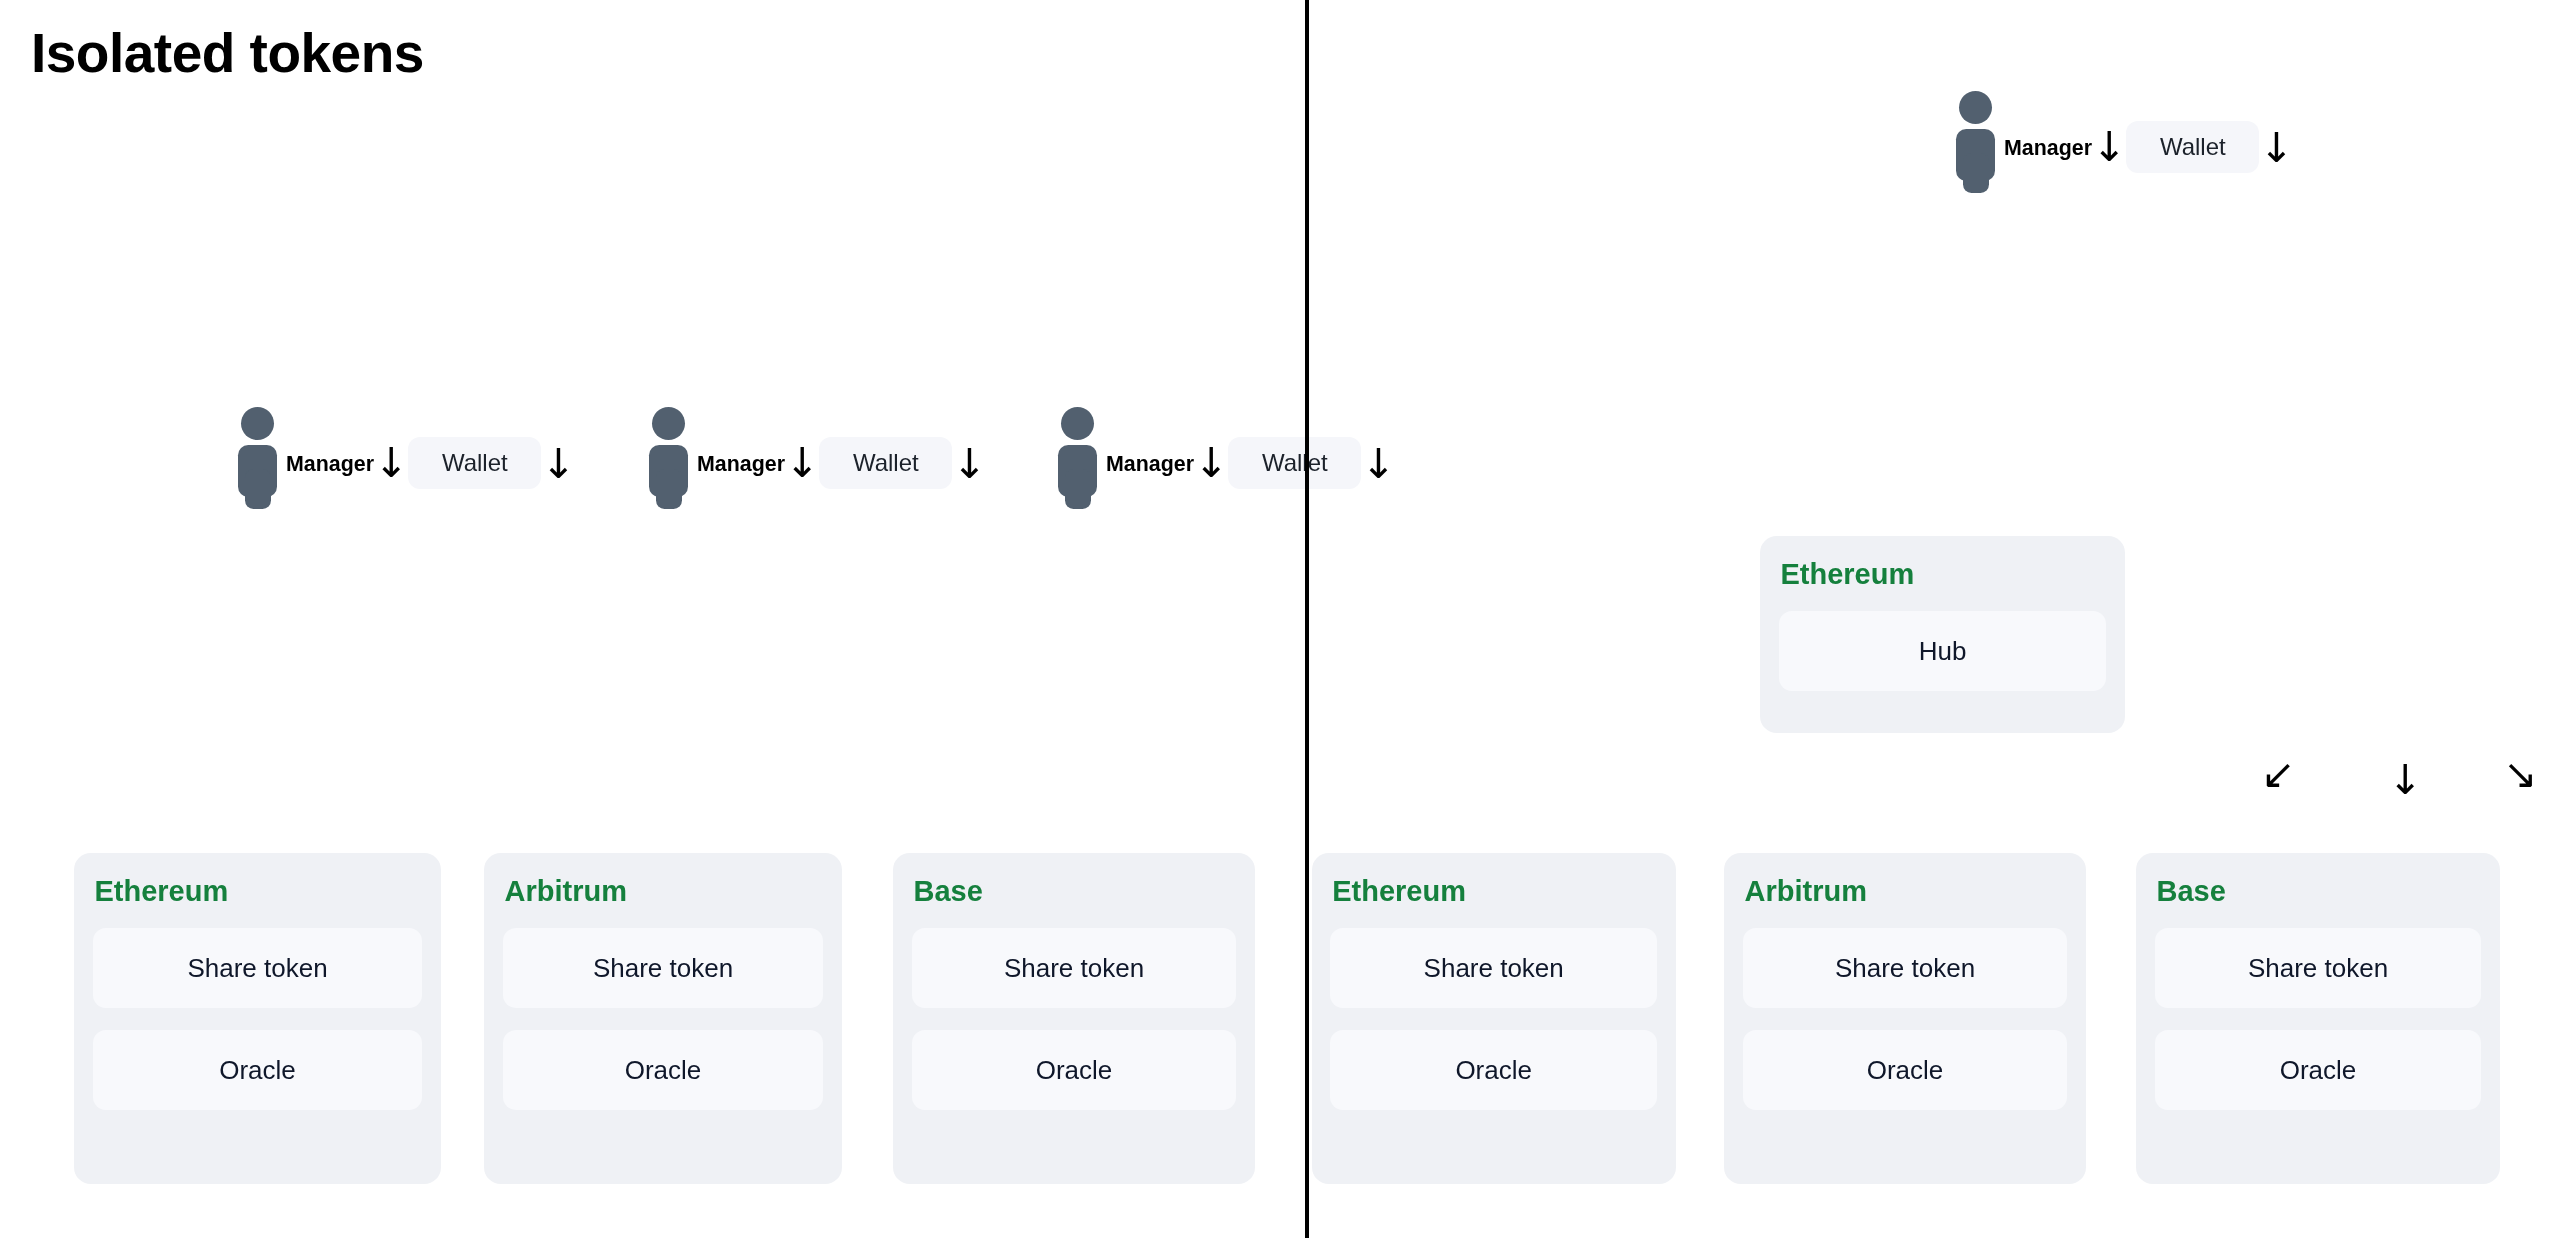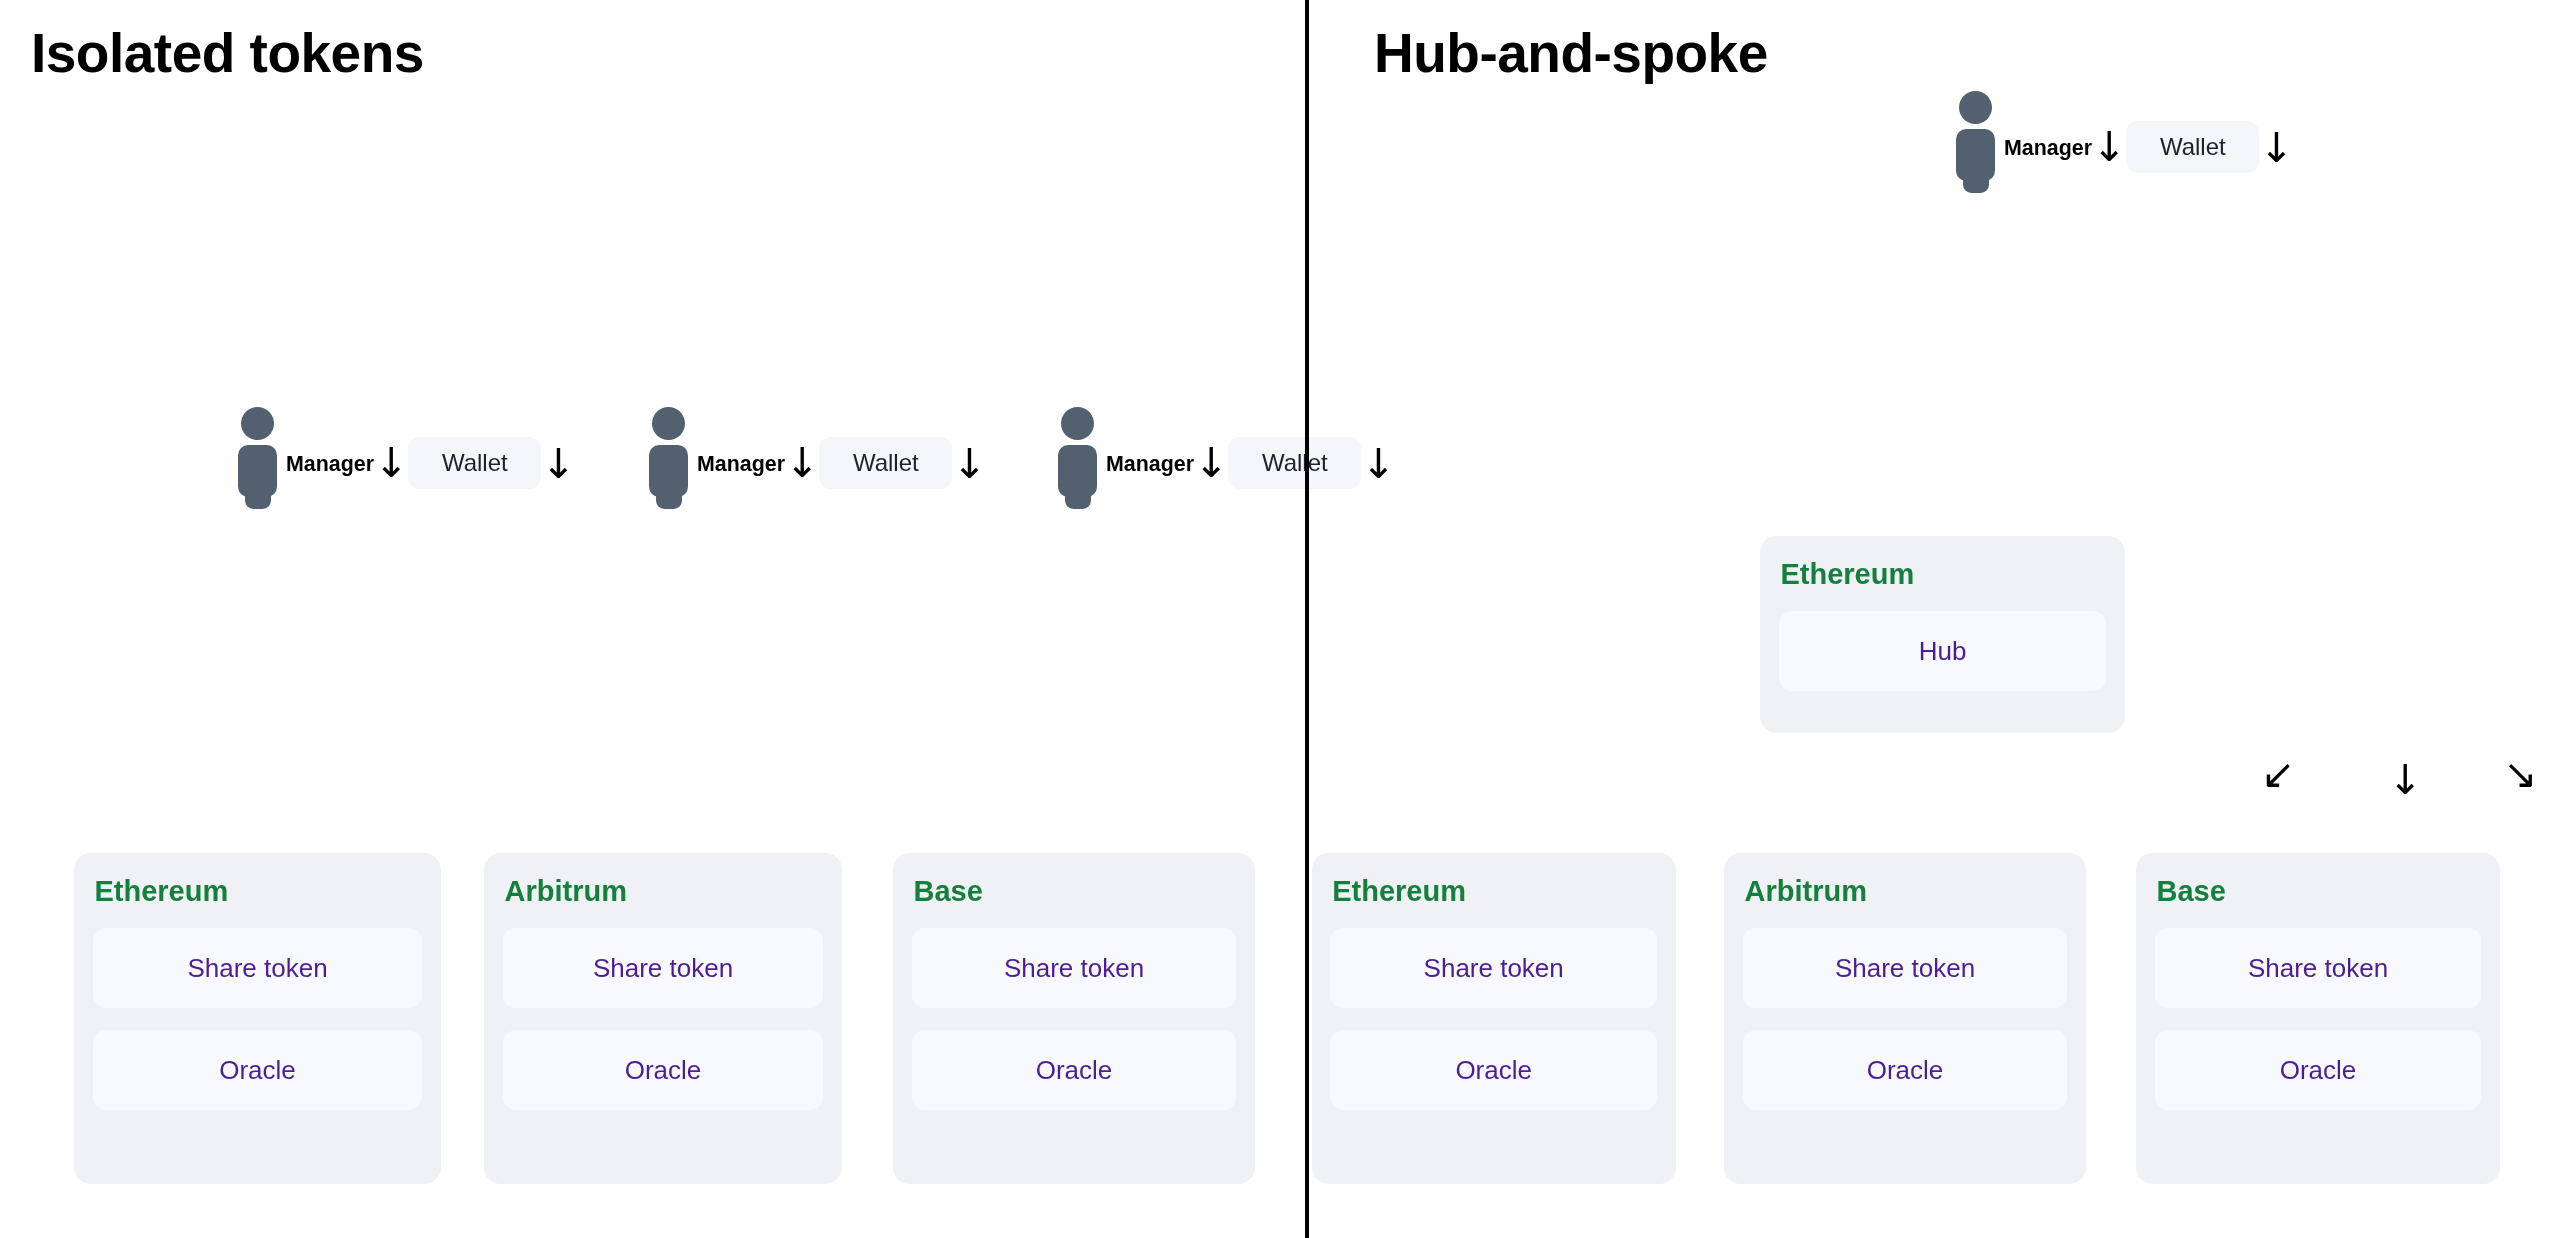--- a/index.html
+++ b/index.html
@@ -134,21 +134,21 @@
     font-weight: bold;
     line-height: 1;
     color: #15803d;
     margin: 3.7px 0 0 1.9px;
     white-space: nowrap;
   }
   .chain-item {
     background: #f8f9fc;
     border-radius: 13px;
     font-size: 26px;
-    color: #4c1d95;
+    color: #0f172a;
     display: flex;
     align-items: center;
     justify-content: center;
     height: 80px;
     margin-top: 22px;
     white-space: nowrap;
   }
 
   
   .abs { position: absolute; }
@@ -213,21 +213,20 @@
     <div class="chain-item">Share token</div>
     <div class="chain-item">Oracle</div>
   </div>
 
 </div>
 
 <div class="divider"></div>
 
 <div class="panel" id="panel-hub">
 
-  <div class="panel-title" id="title-hub" style="left:66px;">Hub-and-spoke</div>
 
   <div class="stack" style="left:640px; top:91px;">
     <div class="person">
       <div class="head"></div>
       <div class="torso"></div>
       <div class="legs"></div>
     </div>
     <div class="person-label">Manager</div>
     <div class="arrow" style="margin-top:11px;">↓</div>
     <div class="pill wallet-pill" style="margin-top:9.3px;">Wallet</div>

